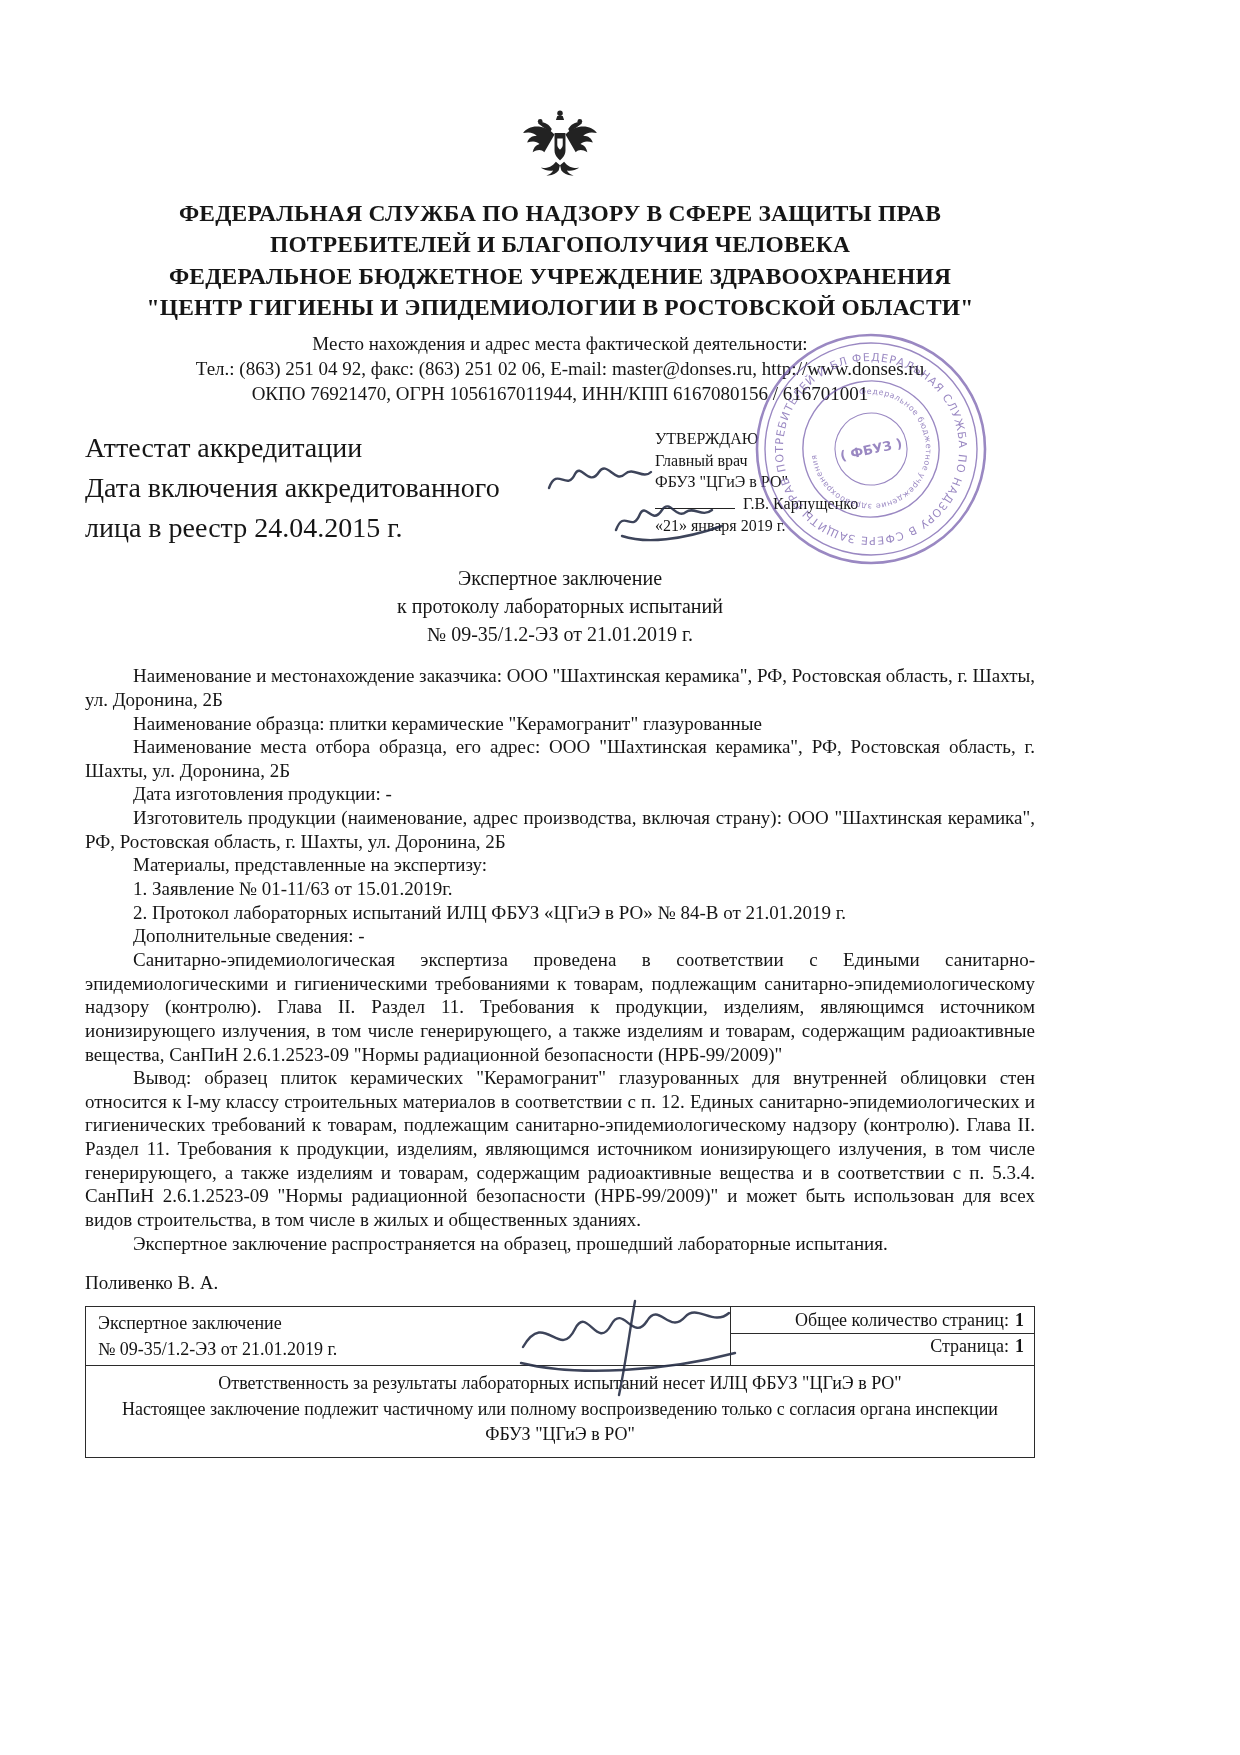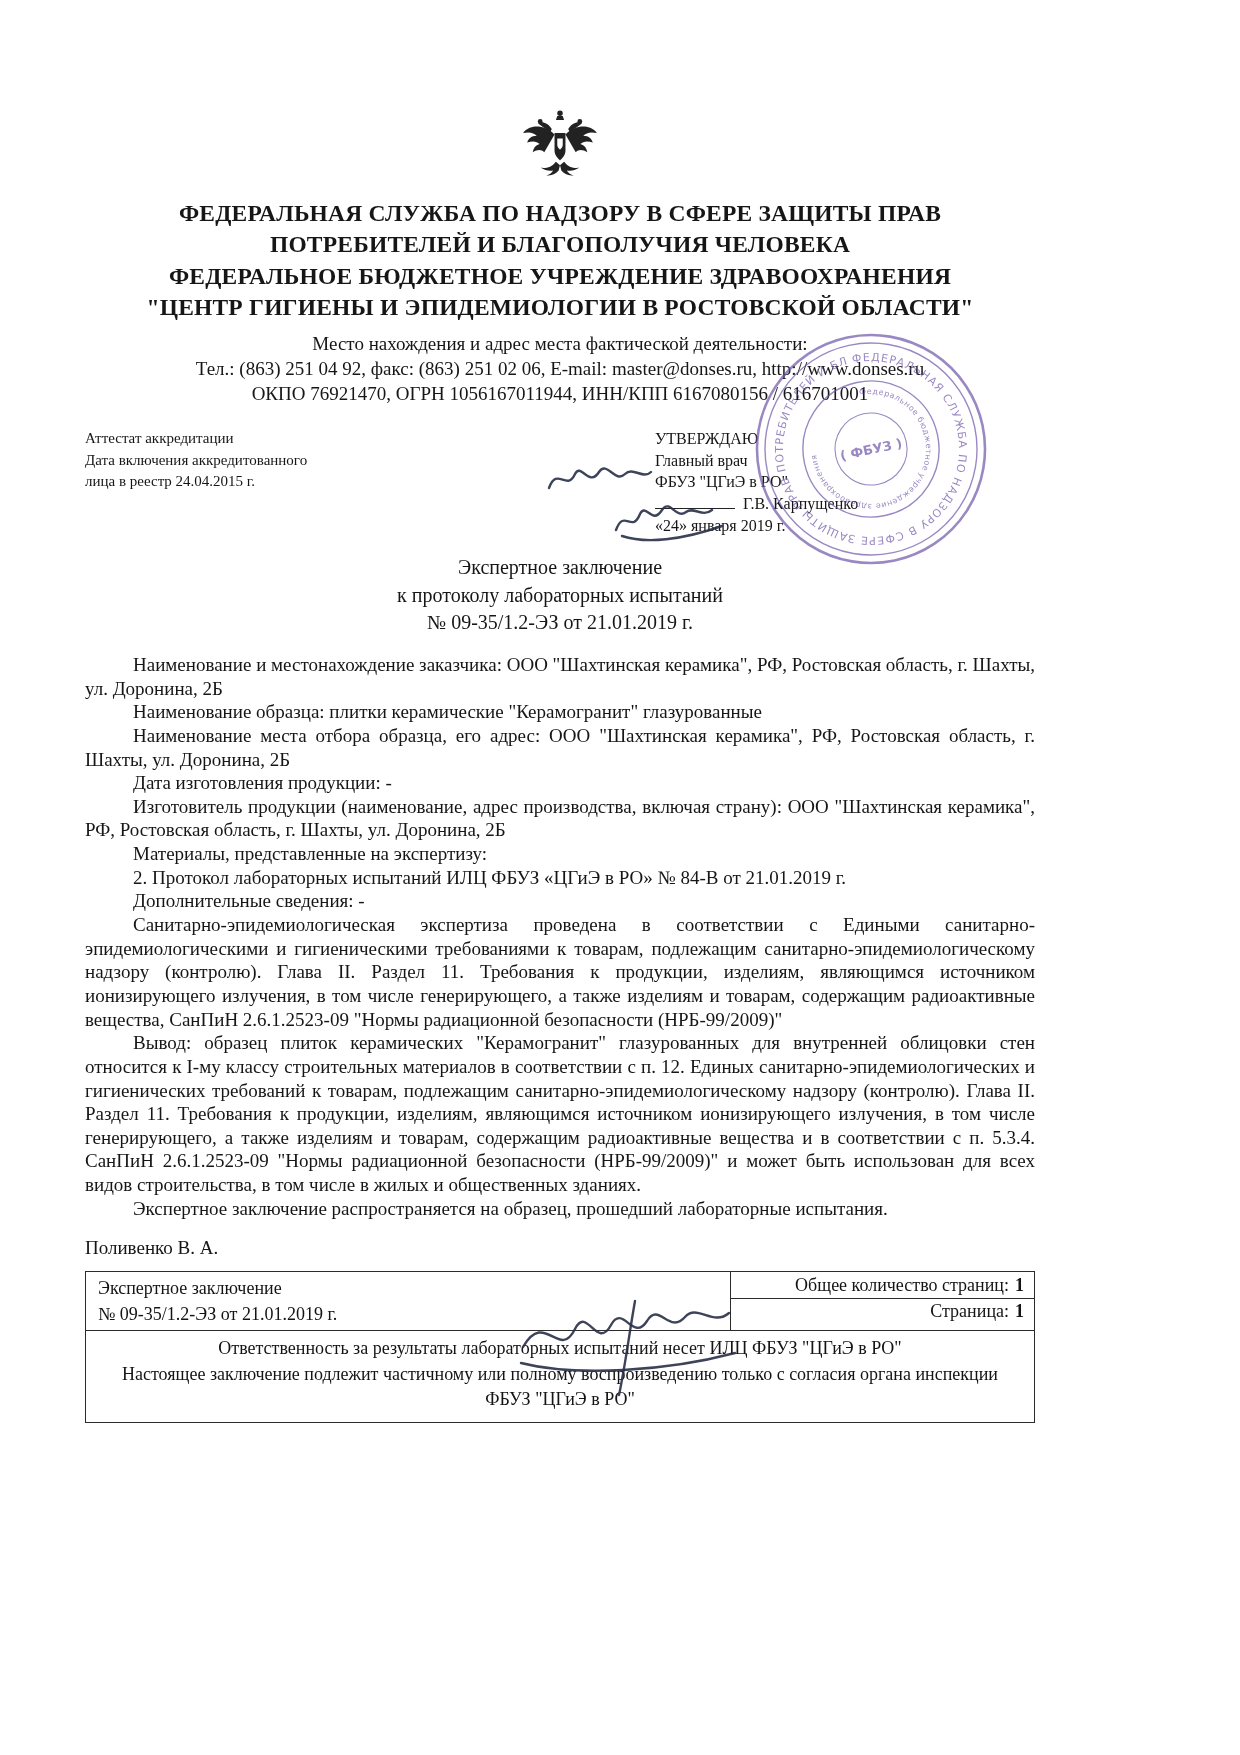--- a/index.html
+++ b/index.html
@@ -3,21 +3,21 @@
 <meta charset="utf-8">
 <style>
   html,body{margin:0;padding:0;background:#ffffff;}
   .page{position:relative;width:1240px;height:1639px;background:#fff;
         font-family:"Liberation Serif",serif;color:#161616;overflow:hidden;}
   .content{position:absolute;left:85px;top:104px;width:950px;}
   .crest{display:block;margin:0 auto 10px auto;}
   .org-title{text-align:center;font-weight:bold;font-size:23.5px;line-height:1.33;letter-spacing:.2px;}
   .addr{text-align:center;font-size:19px;line-height:1.32;margin-top:8px;}
   .twocol{display:flex;margin-top:22px;}
-  .accred{width:430px;font-size:15px;line-height:1.42;}
+  .accred{width:430px;font-size:28px;line-height:1.42;}
   .approve{margin-left:140px;font-size:16px;line-height:1.35;position:relative;}
   .sigline{display:inline-block;width:80px;border-bottom:1.6px solid #222;height:14px;margin-right:8px;}
   .doc-title{text-align:center;font-size:20px;line-height:1.38;margin-top:18px;}
   .body-text{margin-top:16px;font-size:19px;line-height:1.245;text-align:justify;}
   .body-text p{margin:0;text-indent:48px;}
   .sig-row{display:flex;justify-content:space-between;margin-top:16px;font-size:19px;line-height:1.3;}
   .sig-name{margin-right:76px;align-self:center;}
   .ftable{margin-top:10px;border:1.6px solid #2b2b2b;font-size:18px;color:#141414;}
   .ft-top{display:flex;border-bottom:1.6px solid #2b2b2b;}
   .ft-left{width:620px;border-right:1.6px solid #2b2b2b;padding:3px 12px;line-height:1.45;}
@@ -73,37 +73,38 @@
         <div>Дата включения аккредитованного</div>
         <div>лица в реестр 24.04.2015 г.</div>
       </div>
       <div class="approve">
         <div>УТВЕРЖДАЮ</div>
         <div>Главный врач</div>
         <div>ФБУЗ "ЦГиЭ в РО"</div>
         <div>
           <span class="sigline"></span><span>Г.В. Карпущенко</span>
         </div>
-        <div>«24» января  2019 г.</div>
+        <div>«21» января  2019 г.</div>
       </div>
     </div>
 
     <div class="doc-title">
       <div>Экспертное заключение</div>
       <div>к протоколу лабораторных испытаний</div>
       <div>№ 09-35/1.2-ЭЗ от 21.01.2019 г.</div>
     </div>
 
     <div class="body-text">
       <p>Наименование и местонахождение заказчика: ООО "Шахтинская керамика", РФ, Ростовская область, г. Шахты, ул. Доронина, 2Б</p>
       <p>Наименование образца: плитки керамические "Керамогранит" глазурованные</p>
       <p>Наименование места отбора образца, его адрес: ООО "Шахтинская керамика", РФ, Ростовская область, г. Шахты, ул. Доронина, 2Б</p>
       <p>Дата изготовления продукции: -</p>
       <p>Изготовитель продукции (наименование, адрес производства, включая страну): ООО "Шахтинская керамика", РФ, Ростовская область, г. Шахты, ул. Доронина, 2Б</p>
       <p>Материалы, представленные на экспертизу:</p>
+      <p>1.  Заявление № 01-11/63 от 15.01.2019г.</p>
       <p>2.  Протокол лабораторных испытаний ИЛЦ ФБУЗ «ЦГиЭ в РО» № 84-В от 21.01.2019 г.</p>
       <p>Дополнительные сведения: -</p>
       <p>Санитарно-эпидемиологическая экспертиза проведена в соответствии с Едиными санитарно-эпидемиологическими и гигиеническими требованиями к товарам, подлежащим санитарно-эпидемиологическому надзору (контролю). Глава II. Раздел 11. Требования к продукции, изделиям, являющимся источником ионизирующего излучения, в том числе генерирующего, а также изделиям и товарам, содержащим радиоактивные вещества, СанПиН 2.6.1.2523-09 "Нормы радиационной безопасности (НРБ-99/2009)"</p>
       <p>Вывод: образец плиток керамических "Керамогранит" глазурованных для внутренней облицовки стен относится к I-му классу строительных материалов в соответствии с п. 12. Единых санитарно-эпидемиологических и гигиенических требований к товарам, подлежащим санитарно-эпидемиологическому надзору (контролю). Глава II. Раздел 11. Требования к продукции, изделиям, являющимся источником ионизирующего излучения, в том числе генерирующего, а также изделиям и товарам, содержащим радиоактивные вещества и в соответствии с п. 5.3.4. СанПиН 2.6.1.2523-09 "Нормы радиационной безопасности (НРБ-99/2009)" и может быть использован для всех видов строительства, в том числе в жилых и общественных зданиях.</p>
       <p>Экспертное заключение распространяется на образец, прошедший лабораторные испытания.</p>
     </div>
 
     <div class="sig-row">
       <div class="sig-name">Поливенко В. А.</div>
     </div>

